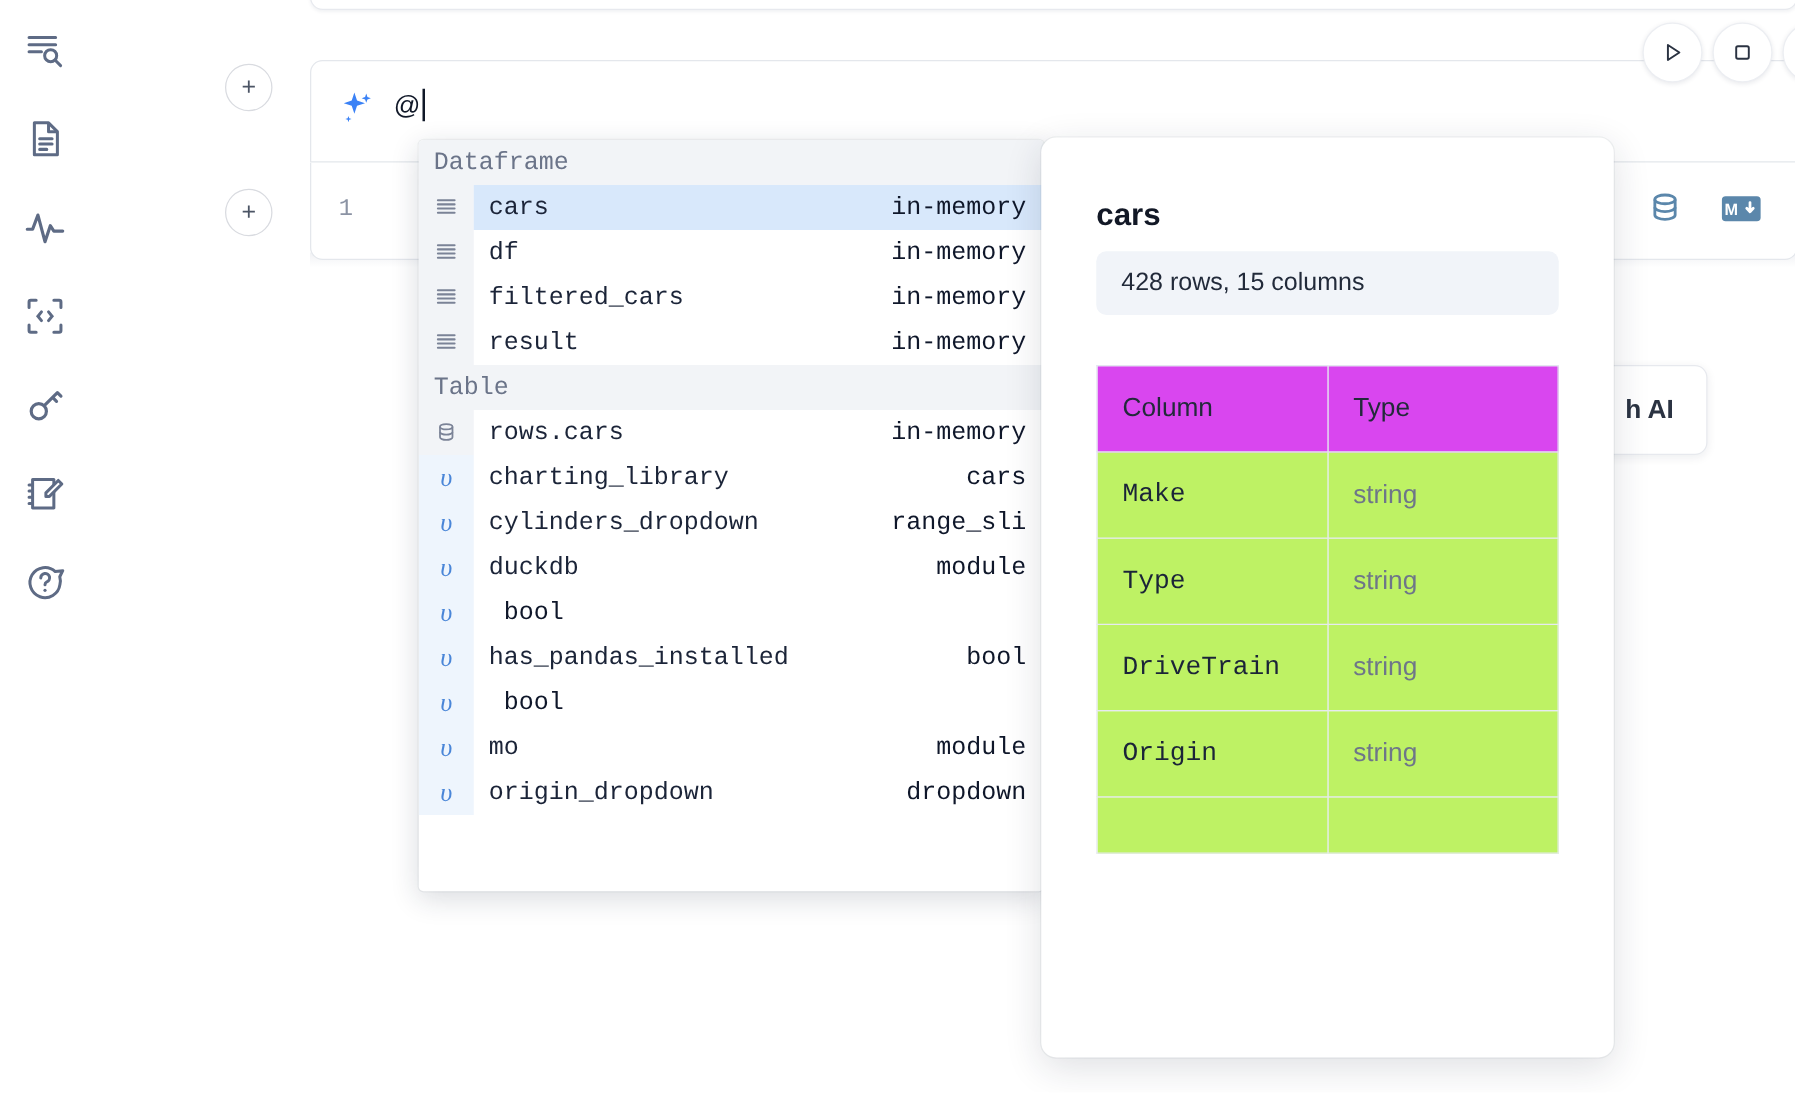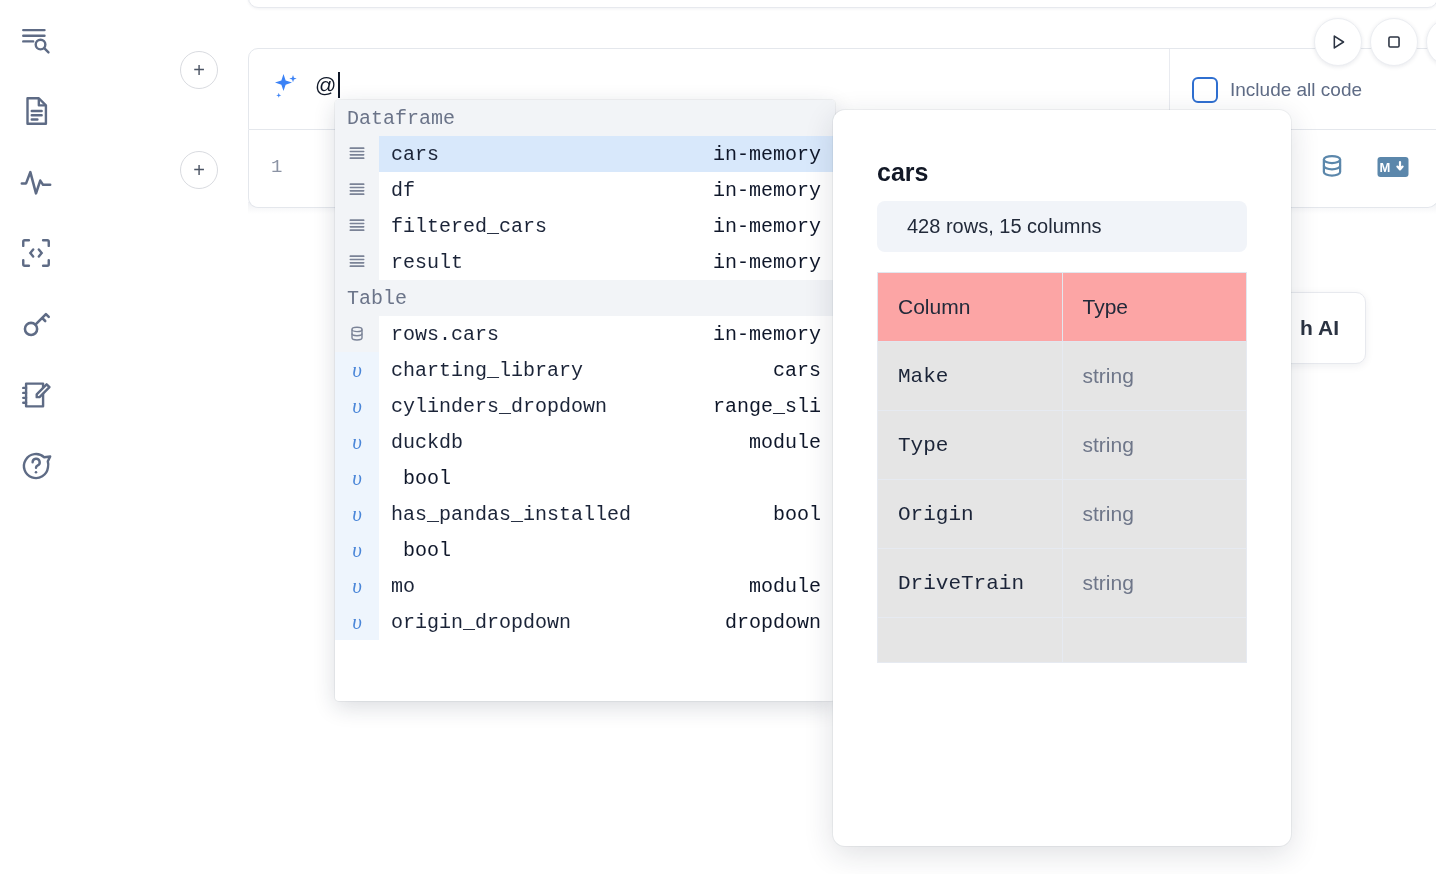--- a/index.html
+++ b/index.html
@@ -173,21 +173,21 @@
     display: flex; align-items: center; justify-content: flex-end;
     padding-right: 26px;
     font-size: 21px; font-weight: 700; color: #2b3342;
     z-index: 2;
     cursor: pointer;
   }
 
   
   .ac {
     position: absolute;
-    left: 335px; top: 100px;
+    left: 335px; top: 112px;
     width: 500px; height: 601px;
     background: #ffffff;
     border-radius: 4px;
     box-shadow: 0 6px 22px rgba(25,35,60,.16), 0 0 0 1px rgba(25,35,60,.05);
     overflow: hidden;
     z-index: 20;
   }
   .ac-inner { position: relative; }
   .ac-head {
     height: 36px;
@@ -253,42 +253,42 @@
   .pv-title {
     font-size: 25px; font-weight: 700;
     color: #121826; margin: 0 0 14px 0;
   }
   .pv-source {
     font-size: 20px; color: #6e7689; margin: 0 0 26px 0;
   }
   .pv-stat {
     background: #f1f4f9;
     border-radius: 8px;
-    padding: 14px 30px;
+    padding: 14px 20px;
     font-size: 20px; color: #222a3a;
-    margin-bottom: 20px;
+    margin-bottom: 40px;
   }
   .pv-table {
     width: 100%;
     border-collapse: collapse;
     table-layout: fixed;
   }
   .pv-table th {
     text-align: left;
-    background: #fca5a5;
+    background: #d946ef;
     border: 1px solid #e2e7ef;
     font-size: 21px; font-weight: 400;
     color: #222a3a;
     padding: 22px 20px;
   }
   .pv-table td {
     border: 1px solid #e6eaf1;
     padding: 22px 20px;
     font-size: 21px;
-    background: #e5e5e5;
+    background: #bef264;
     white-space: nowrap;
   }
   .pv-table td.col {
     font-family: "Liberation Mono", monospace;
     color: #1b2438;
   }
   .pv-table td.typ { color: #6e7689; }
 </style>
 </head>
 <body>
@@ -351,26 +351,20 @@
   <div class="ai-bar">
     <div class="ai-sparkle">
       <svg width="30" height="30" viewBox="0 0 24 24" fill="#3b82f6">
         <path d="M10 2.4l1.7 5.1 5.1 1.7-5.1 1.7L10 16l-1.7-5.1L3.2 9.2l5.1-1.7z"></path>
         <path d="M17.6 3.1l.75 2.2 2.2.75-2.2.75-.75 2.2-.75-2.2-2.2-.75 2.2-.75z"></path>
         <path d="M6.2 17.4l.5 1.5 1.5.5-1.5.5-.5 1.5-.5-1.5-1.5-.5 1.5-.5z"></path>
       </svg>
     </div>
     <div class="ai-input-wrap">
       <span class="ai-text">@</span><span class="caret"></span>
-    </div>
-    <div class="ai-right">
-      <div class="chk-row">
-        <span class="chk-box"></span>
-        <span class="chk-label">Include all code</span>
-      </div>
     </div>
   </div>
 
   <div class="round-btn btn-run">
     <svg width="22" height="22" viewBox="0 0 24 24" fill="none" stroke="currentColor" stroke-width="1.7" stroke-linejoin="round">
       <path d="M8 5.5l10 6.5-10 6.5z"></path>
     </svg>
   </div>
   <div class="round-btn btn-stop">
     <svg width="22" height="22" viewBox="0 0 24 24" fill="none" stroke="currentColor" stroke-width="1.7">
@@ -551,25 +545,25 @@
       <tbody id="pv-body">
           <tr>
             <td class="col">Make</td>
             <td class="typ">string</td>
           </tr>
           <tr>
             <td class="col">Type</td>
             <td class="typ">string</td>
           </tr>
           <tr>
-            <td class="col">Origin</td>
+            <td class="col">DriveTrain</td>
             <td class="typ">string</td>
           </tr>
           <tr>
-            <td class="col">DriveTrain</td>
+            <td class="col">Origin</td>
             <td class="typ">string</td>
           </tr>
           <tr>
             <td class="col"></td>
             <td class="typ"></td>
           </tr>
         </tbody>
     </table>
   </div>
 

